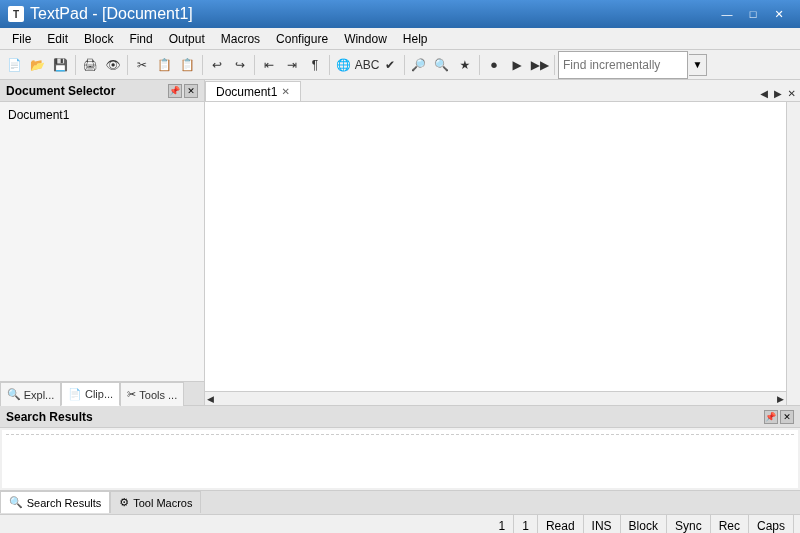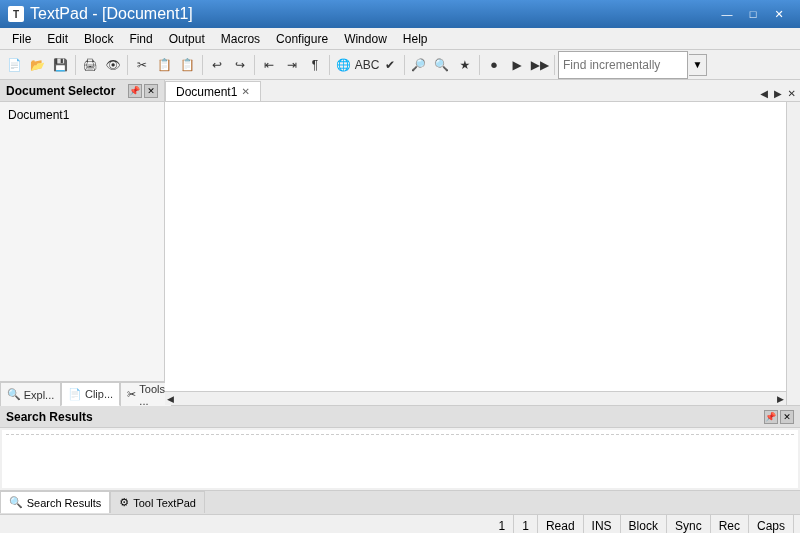--- a/index.html
+++ b/index.html
@@ -62,21 +62,21 @@
     
     #main-area {
       display: flex;
       height: calc(533px - 28px - 22px - 30px - 22px - 22px - 22px);
       
     }
 
     
 
     #sidebar {
-      width: 165px;
+      width: 205px;
       background: #f5f5f5;
       border-right: 1px solid #ccc;
       display: flex;
       flex-direction: column;
       flex-shrink: 0;
     }
     #sidebar-header {
       background: #e0e0e0;
       border-bottom: 1px solid #ccc;
       height: 22px;
@@ -357,21 +357,21 @@
   </div>
 </div>
 
 <div id="bottom-tabs">
   <div class="bottom-tab active">
     <span>🔍</span>
     <span>Search Results</span>
   </div>
   <div class="bottom-tab">
     <span>⚙</span>
-    <span>Tool TextPad</span>
+    <span>Tool Macros</span>
   </div>
 </div>
 
 <div id="status-bar">
   <div class="status-spacer"></div>
   <div class="status-item">1</div>
   <div class="status-item">1</div>
   <div class="status-item">Read</div>
   <div class="status-item">INS</div>
   <div class="status-item">Block</div>

